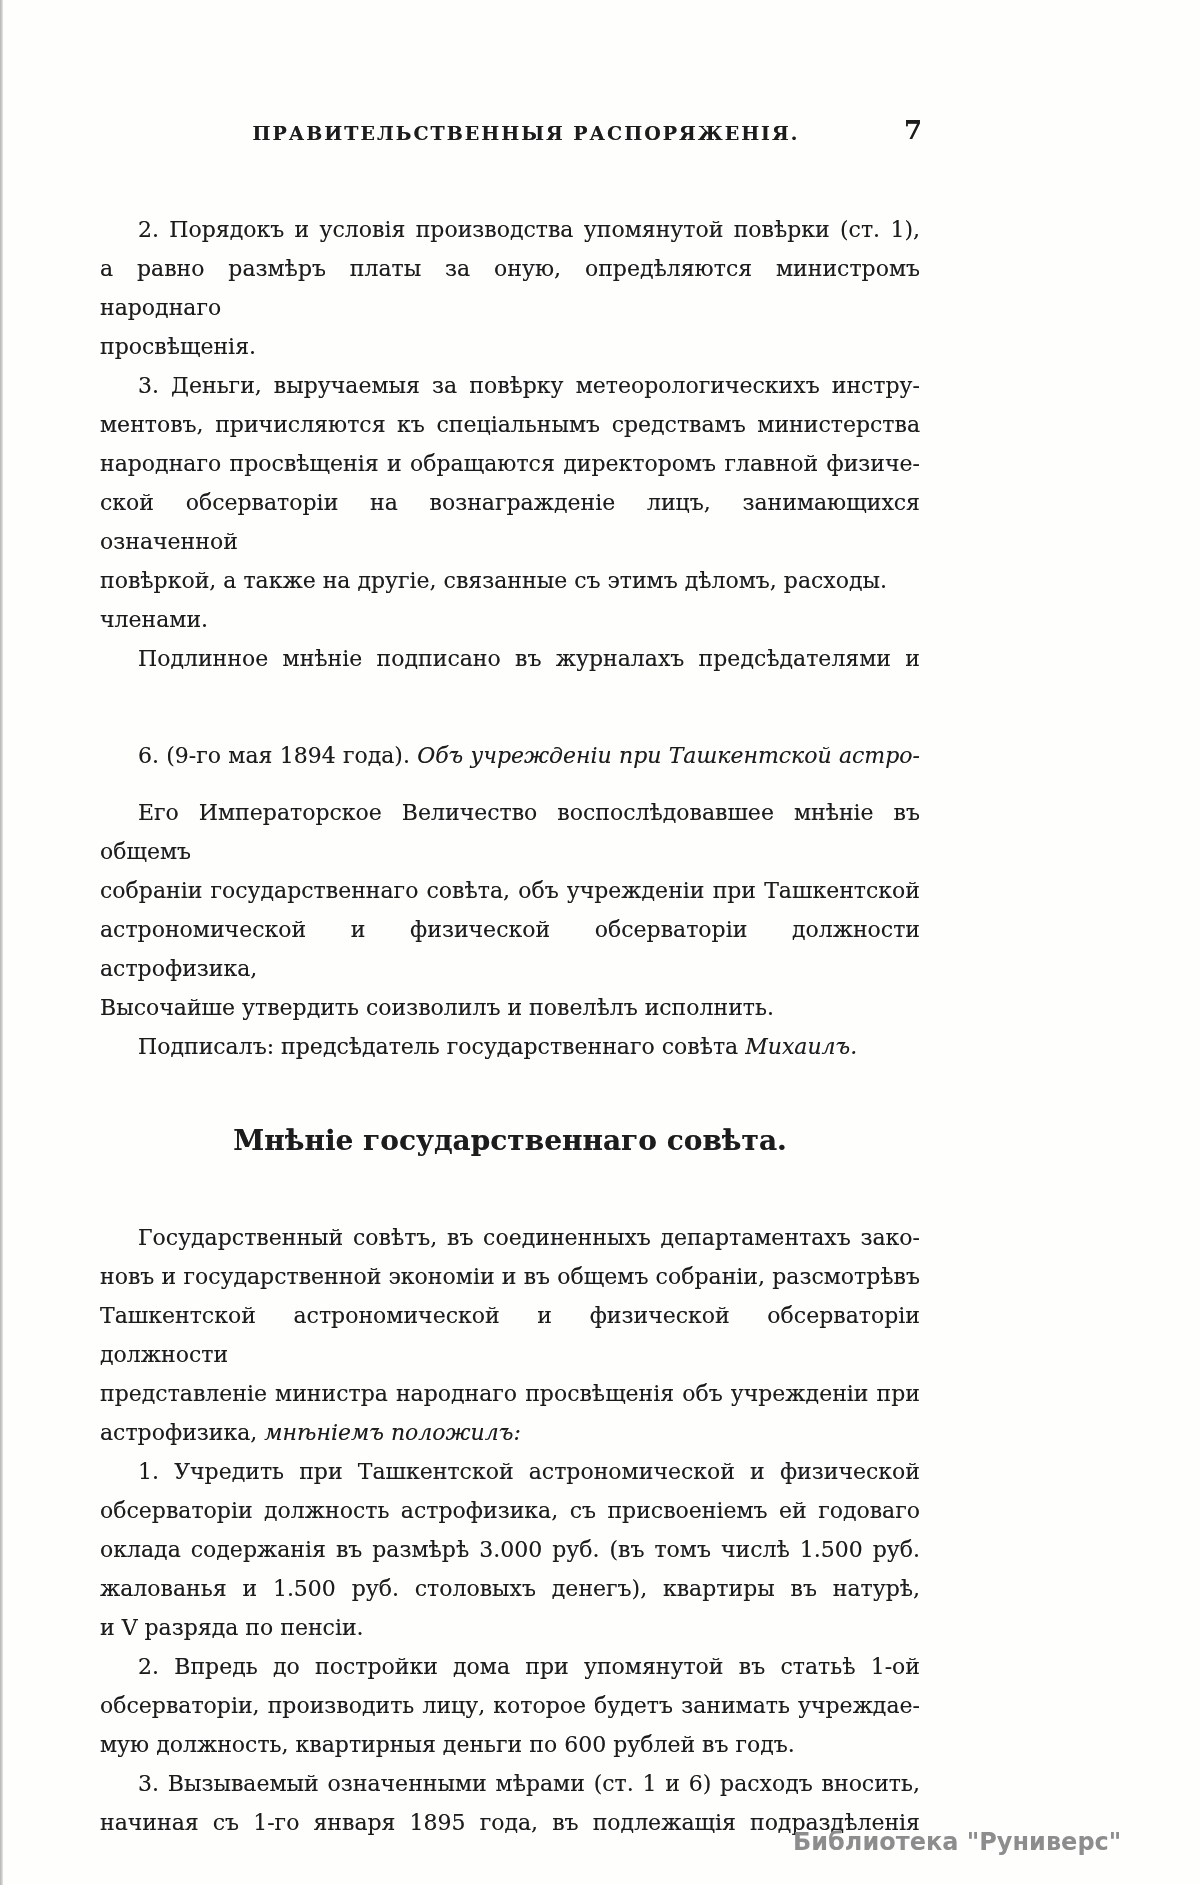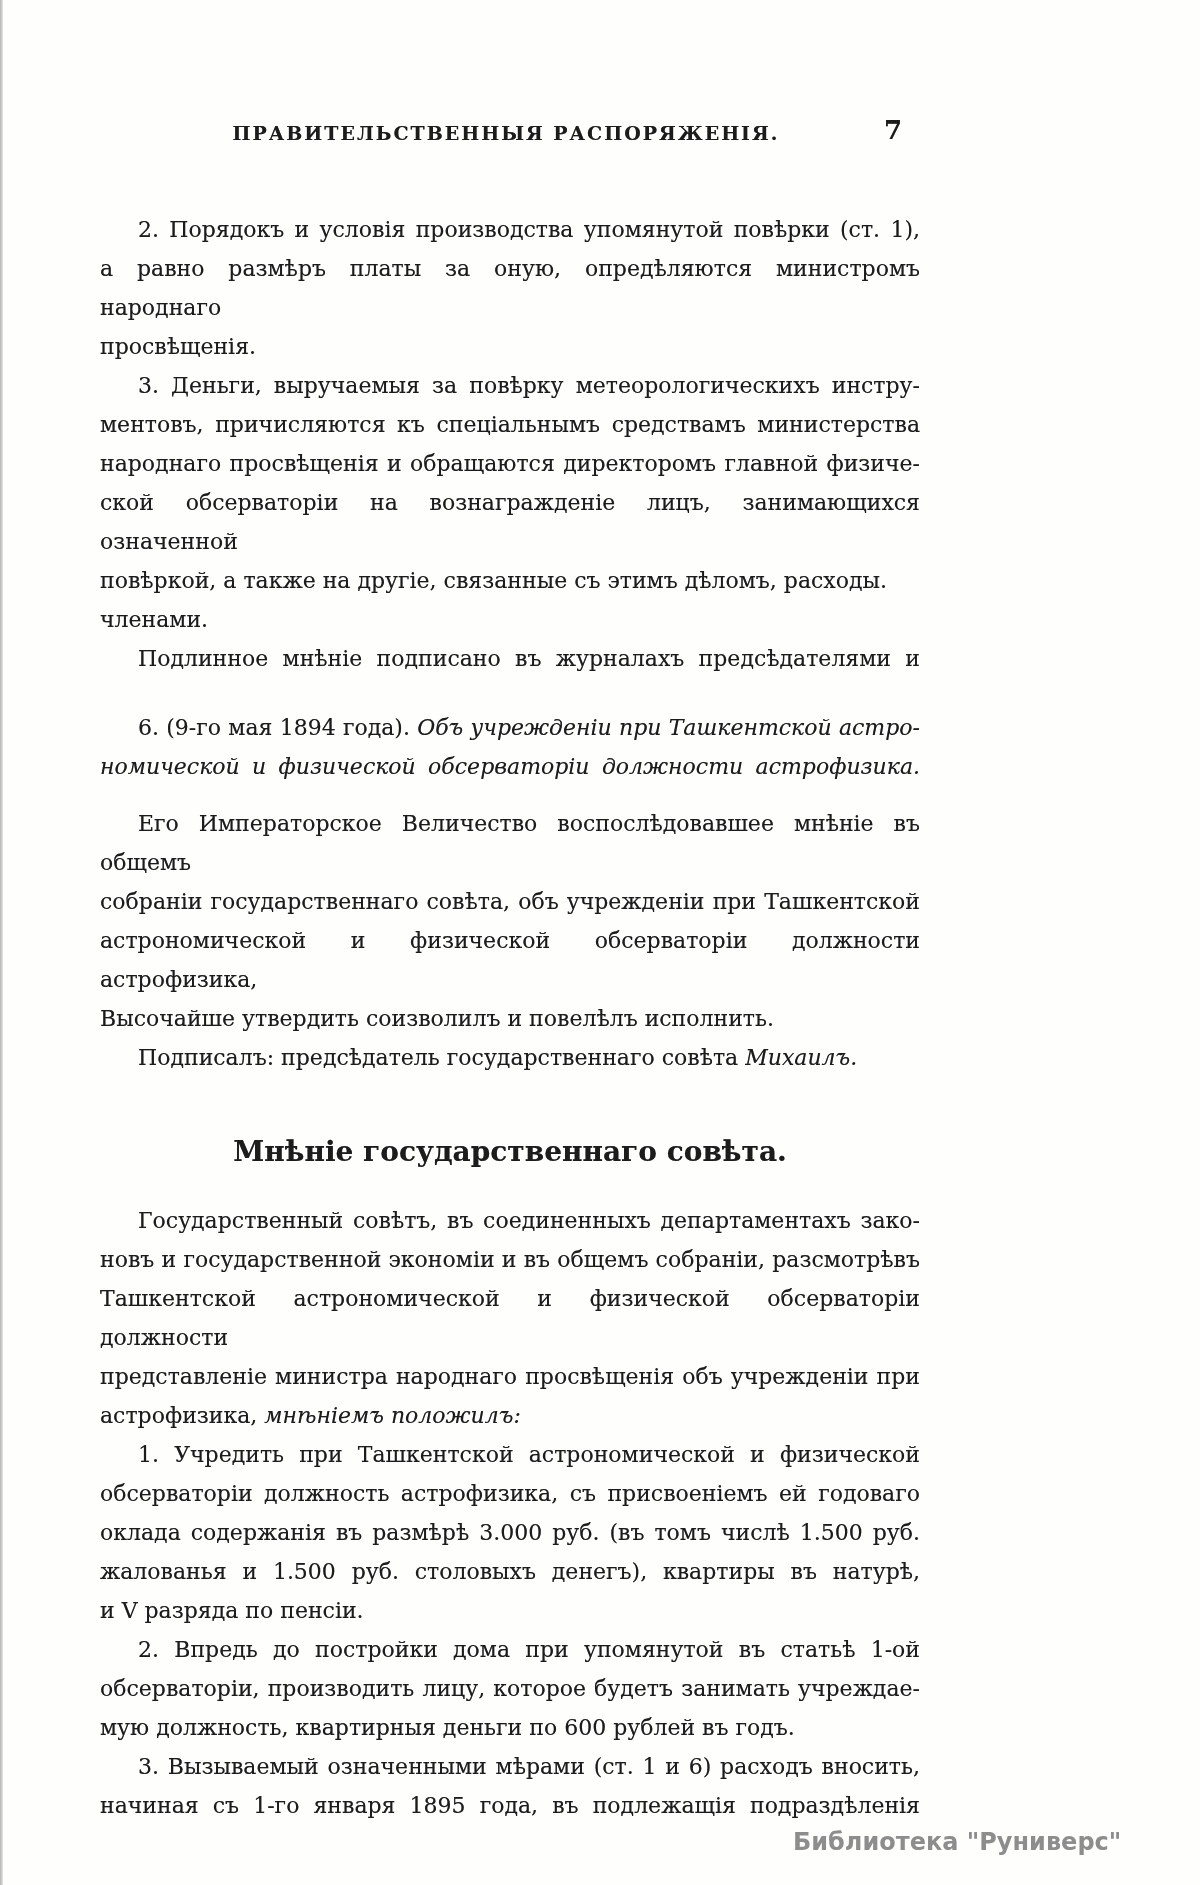--- a/index.html
+++ b/index.html
@@ -10,37 +10,37 @@
     overflow:hidden;
     font-family:"DejaVu Serif", serif;
     color:#1c1c1c;
   }
   .scan-edge {
     position:absolute; left:0; top:0; width:3px; height:100%;
     background:linear-gradient(to right, #9a9a9a, #dedede);
     opacity:.75;
   }
   .running-head {
-    position:absolute; left:96px; top:116px; width:820px; height:34px;
+    position:absolute; left:116px; top:116px; width:820px; height:34px;
     text-align:center;
     font-size:19px; font-weight:700; letter-spacing:2px;
     line-height:34px;
     text-shadow:0 0 .4px rgba(10,10,10,.5);
   }
   .page-num {
     position:absolute; right:14px; top:-3px;
     font-size:26px; letter-spacing:0; font-weight:700;
   }
   .text-body {
     position:absolute; left:100px; top:210px; width:820px;
     font-size:22px; line-height:39px;
     text-shadow:0 0 .4px rgba(10,10,10,.45);
   }
   .para { margin:0; }
-  .gap-lg { margin-top:30px; }
+  .gap-lg { margin-top:58px; }
   .gap-sm { margin-top:18px; }
   .gap-xl { margin-top:55px; }
   .line { text-align:justify; text-align-last:justify; }
   .line.end { text-align-last:left; }
   .line.indent { text-indent:38px; }
   .para.heading .line { text-align:center; text-align-last:center; font-weight:700; font-size:28px; }
   i { font-style:italic; }
   .watermark {
     position:absolute; left:793px; top:1828px;
     font-family:"DejaVu Sans", sans-serif;
@@ -71,21 +71,20 @@
         <div class="line"><span>народнаго просвѣщенія и обращаются директоромъ главной физиче-</span></div>
         <div class="line"><span>ской обсерваторіи на вознагражденіе лицъ, занимающихся означенной</span></div>
         <div class="line end"><span>повѣркой, а также на другіе, связанные съ этимъ дѣломъ, расходы.</span></div>
       </div>
       <div class="para body">
         <div class="line end"><span>членами.</span></div>
         <div class="line indent"><span>Подлинное мнѣніе подписано въ журналахъ предсѣдателями и</span></div>
       </div>
       <div class="para body gap-lg">
         <div class="line indent"><span>6. (9-го мая 1894 года). </span><i>Объ учрежденіи при Ташкентской астро-</i></div>
-        <div class="line"><i>номической и физической обсерваторіи должности астрофизика.</i></div>
       </div>
       <div class="para body gap-sm">
         <div class="line indent"><span>Его Императорское Величество воспослѣдовавшее мнѣніе въ общемъ</span></div>
         <div class="line"><span>собраніи государственнаго совѣта, объ учрежденіи при Ташкентской</span></div>
         <div class="line"><span>астрономической и физической обсерваторіи должности астрофизика,</span></div>
         <div class="line end"><span>Высочайше утвердить соизволилъ и повелѣлъ исполнить.</span></div>
       </div>
       <div class="para body">
         <div class="line end indent"><span>Подписалъ: предсѣдатель государственнаго совѣта </span><i>Михаилъ.</i></div>
       </div>

